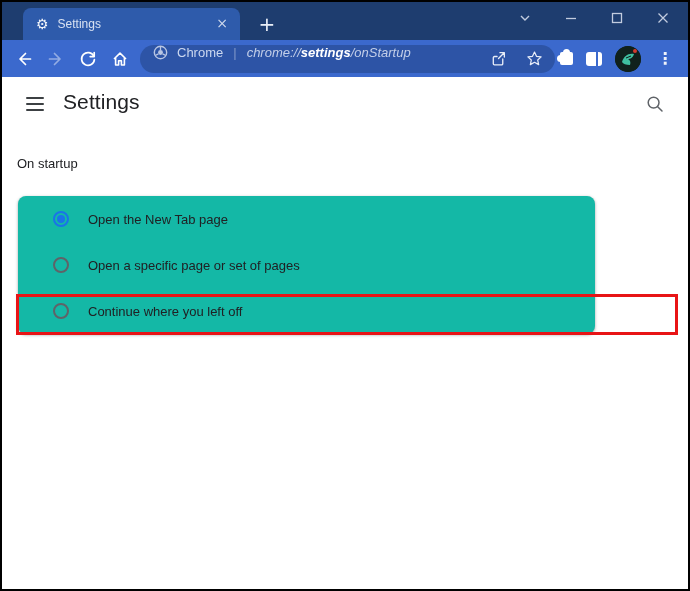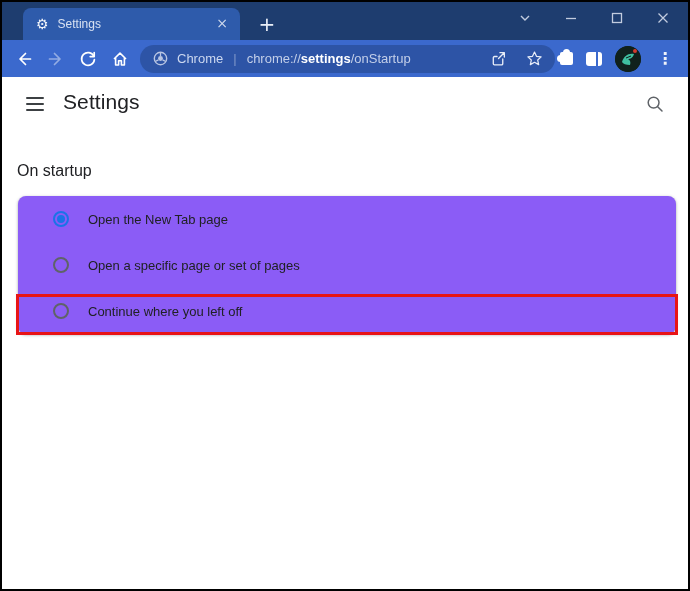--- a/index.html
+++ b/index.html
@@ -36,27 +36,27 @@
   
   .toolbar{
     position:relative; height:37px; background:#3b69cd;
     display:flex; align-items:center; padding:0 12px 0 10px;
   }
   .nav-icons{ display:flex; align-items:center; gap:8px; }
   .nav-btn{ width:24px; height:24px; display:flex; align-items:center; justify-content:center; color:#fff; cursor:pointer; }
   .nav-btn.disabled{ color:rgba(255,255,255,0.45); }
   .omnibox{
     margin-left:8px; height:28px; width:415px; background:#2d54a6;
-    border-radius:14px; display:flex; align-items:center; padding:0 12px 0 13px;
+    border-radius:14px; display:flex; padding:0 12px 0 13px;
     color:#c3cfe9; font-size:13px;
   }
   .chrome-logo{ flex:none; display:block; }
   .site-label{ margin-left:9px; color:#ccd8f0; }
   .url-sep{ margin:0 10px; color:#7f97c8; font-size:13px; }
-  .url{ white-space:nowrap; color:#c3cfe9; }
+  .url{ white-space:nowrap; color:#c3cfe9;font-style:italic; }
   .url b{ color:#ffffff; font-weight:700; }
   .omni-actions{ margin-left:auto; display:flex; align-items:center; gap:19px; color:#e8edf8; }
   .omni-actions .obtn{ display:flex; align-items:center; cursor:pointer; }
   .tb-right{ margin-left:auto; display:flex; align-items:center; gap:13px; }
   .tb-btn{ display:flex; align-items:center; justify-content:center; cursor:pointer; color:#fff; }
   .puzzle{ position:relative; width:13px; height:13px; background:#fff; border-radius:2px; }
   .puzzle::before{ content:""; position:absolute; width:7px; height:7px; border-radius:50%; background:#fff; top:-3px; left:3px; }
   .puzzle::after{ content:""; position:absolute; width:7px; height:7px; border-radius:50%; background:#fff; left:-3px; top:3px; }
   .sidepanel{ position:relative; width:16px; height:14px; background:#fff; border-radius:3px; }
   .sidepanel::after{ content:""; position:absolute; right:4px; top:0; width:2px; height:100%; background:#3b69cd; }
@@ -70,24 +70,24 @@
   
   .content{ position:relative; height:512px; background:#fff; }
   .hamburger{ position:absolute; left:24px; top:20px; width:18px; height:14px; cursor:pointer; }
   .hamburger span{ display:block; height:2px; background:#3c4043; border-radius:1px; margin-bottom:4px; }
   .hamburger span:last-child{ margin-bottom:0; }
   .page-title{
     position:absolute; left:61px; top:13px; font-size:21px; font-weight:500;
     color:#202124; letter-spacing:.1px;
   }
   .search-btn{ position:absolute; right:23px; top:17px; width:20px; height:20px; color:#5f6368; cursor:pointer; }
-  .section-label{ position:absolute; left:15px; top:85px; font-size:16px; color:#202124; }
+  .section-label{ position:absolute; left:15px; top:79px; font-size:13px; color:#202124; }
   .card{
-    position:absolute; left:16px; top:119px; width:658px; height:138px;
-    background:#8b5cf6; border-radius:8px;
+    position:absolute; left:16px; top:119px; width:577px; height:138px;
+    background:#14b8a6; border-radius:8px;
     box-shadow:0 1px 2px rgba(60,64,67,.30), 0 1px 3px 1px rgba(60,64,67,.15);
   }
   .option-row{
     height:46px; display:flex; align-items:center; padding-left:35px; cursor:pointer;
   }
   .radio{
     width:16px; height:16px; border-radius:50%; border:2px solid #5f6368;
     flex:none; position:relative;
   }
   .radio.selected{ border-color:#1a73e8; }

